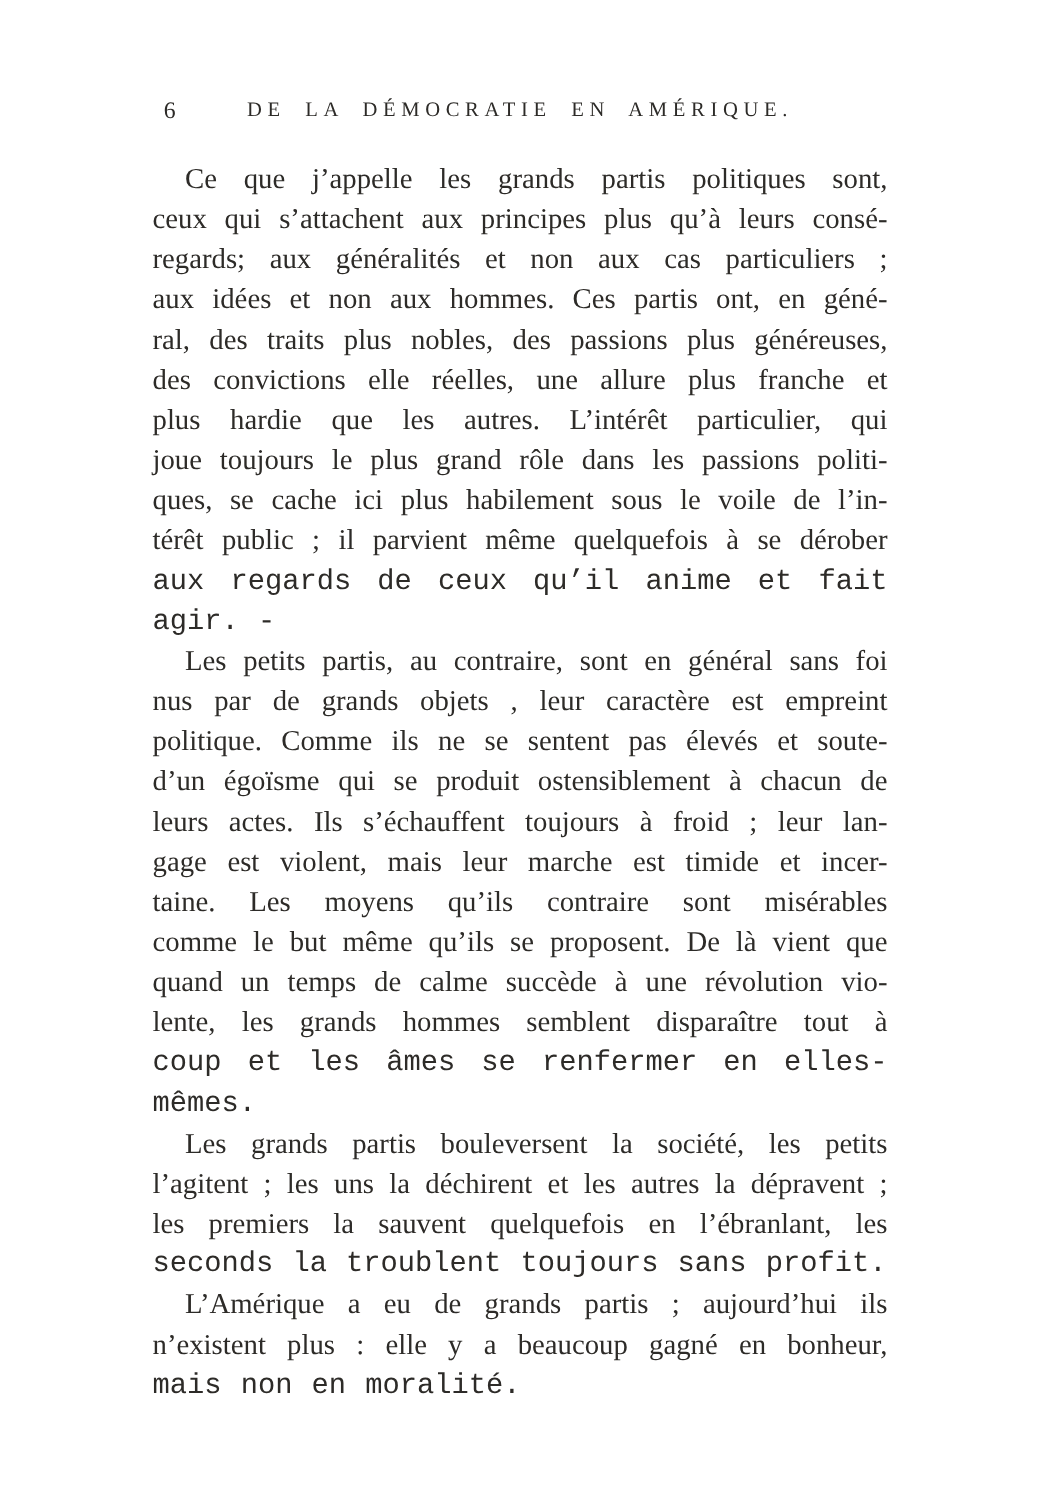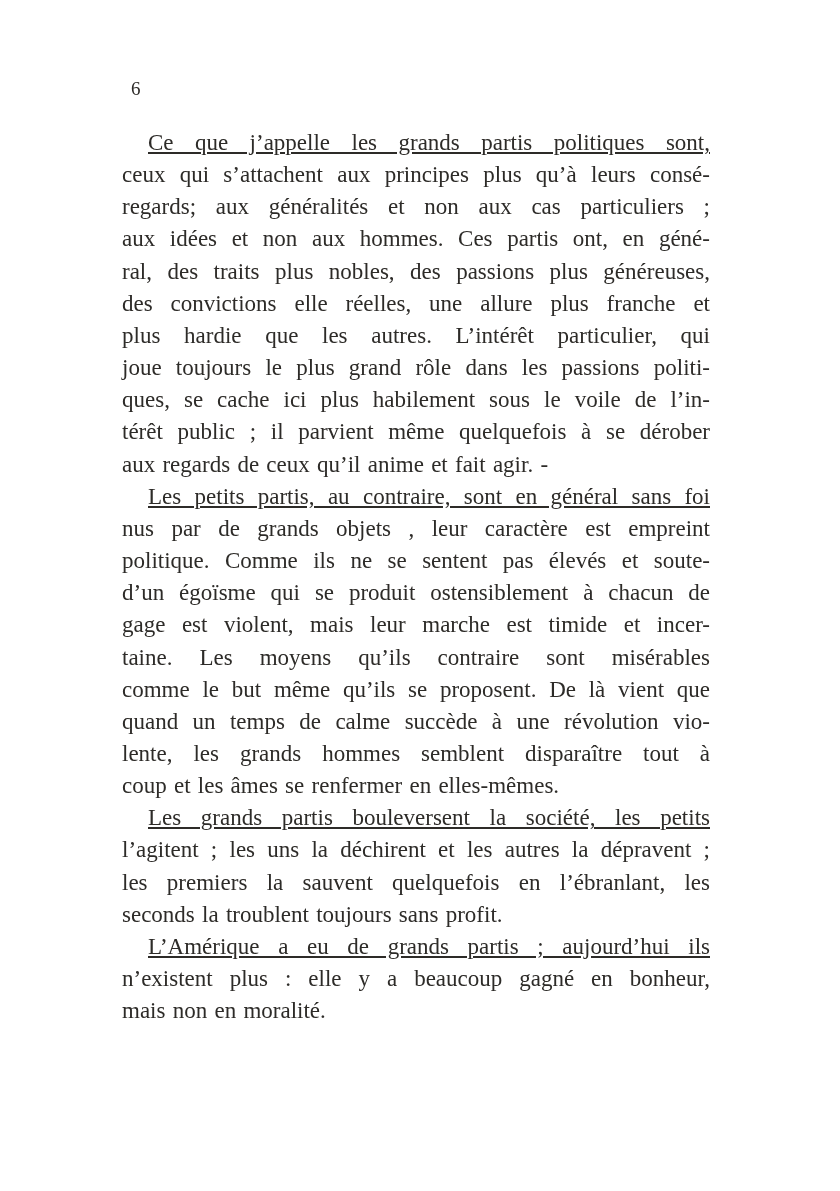--- a/index.html
+++ b/index.html
@@ -54,29 +54,30 @@
     line-height: 32.15px;
     word-spacing: 1.5px;
   }
   .paragraph { margin: 0; }
   .line {
     text-align: justify;
     text-align-last: justify;
     text-justify: inter-word;
     white-space: normal;
   }
-  .line.first { text-indent: 26px; text-decoration: underline; }
-  .line.last  { text-align-last: left; }
+  .line.first { text-indent: 26px; }
+  .line.last  { text-align-last: left; font-family: Liberation Mono, monospace; }
 </style>
 </head>
 <body>
 
 <div class="page">
   <div class="running-head">
     <span class="page-number">6</span>
+    <div class="head-title">DE LA DÉMOCRATIE EN AMÉRIQUE.</div>
   </div>
 
   <div class="text-block">
       <div class="paragraph">
         <div class="line first">Ce que j’appelle les grands partis politiques sont,</div>
         <div class="line">ceux qui s’attachent aux principes plus qu’à leurs consé-</div>
         <div class="line">regards; aux généralités et non aux cas particuliers ;</div>
         <div class="line">aux idées et non aux hommes. Ces partis ont, en géné-</div>
         <div class="line">ral, des traits plus nobles, des passions plus généreuses,</div>
         <div class="line">des convictions elle réelles, une allure plus franche et</div>
@@ -84,20 +85,21 @@
         <div class="line">joue toujours le plus grand rôle dans les passions politi-</div>
         <div class="line">ques, se cache ici plus habilement sous le voile de l’in-</div>
         <div class="line">térêt public ; il parvient même quelquefois à se dérober</div>
         <div class="line last">aux regards de ceux qu’il anime et fait agir. -</div>
       </div>
       <div class="paragraph">
         <div class="line first">Les petits partis, au contraire, sont en général sans foi</div>
         <div class="line">nus par de grands objets , leur caractère est empreint</div>
         <div class="line">politique. Comme ils ne se sentent pas élevés et soute-</div>
         <div class="line">d’un égoïsme qui se produit ostensiblement à chacun de</div>
+        <div class="line">leurs actes. Ils s’échauffent toujours à froid ; leur lan-</div>
         <div class="line">gage est violent, mais leur marche est timide et incer-</div>
         <div class="line">taine. Les moyens qu’ils contraire sont misérables</div>
         <div class="line">comme le but même qu’ils se proposent. De là vient que</div>
         <div class="line">quand un temps de calme succède à une révolution vio-</div>
         <div class="line">lente, les grands hommes semblent disparaître tout à</div>
         <div class="line last">coup et les âmes se renfermer en elles-mêmes.</div>
       </div>
       <div class="paragraph">
         <div class="line first">Les grands partis bouleversent la société, les petits</div>
         <div class="line">l’agitent ; les uns la déchirent et les autres la dépravent ;</div>

